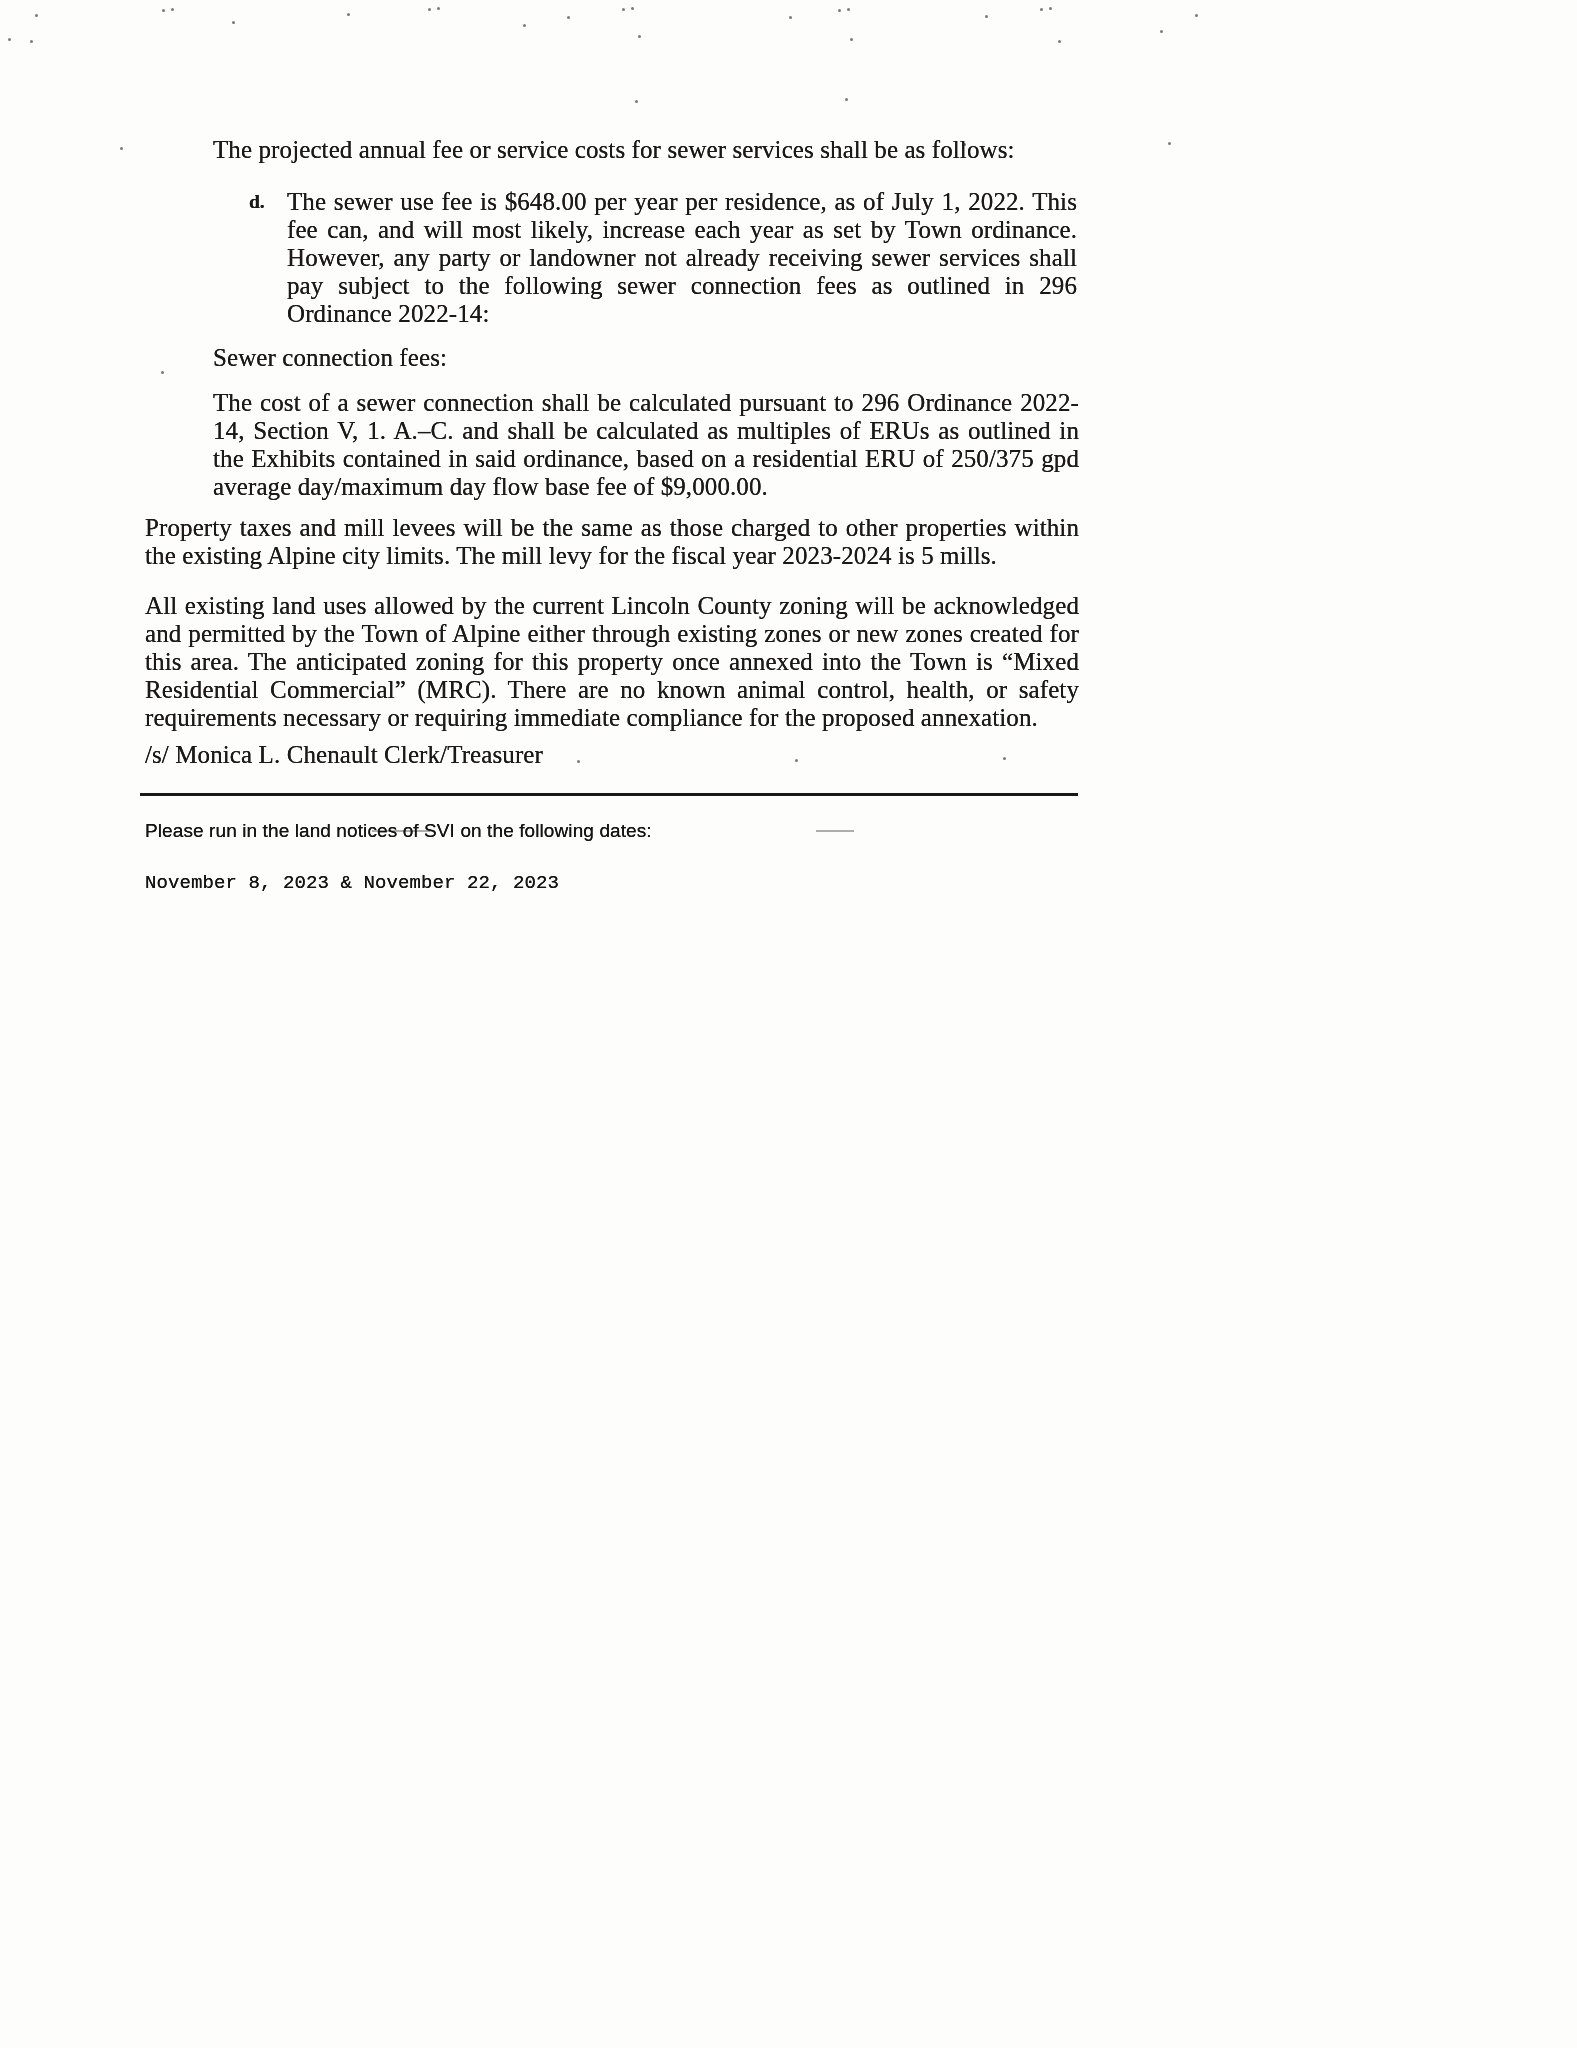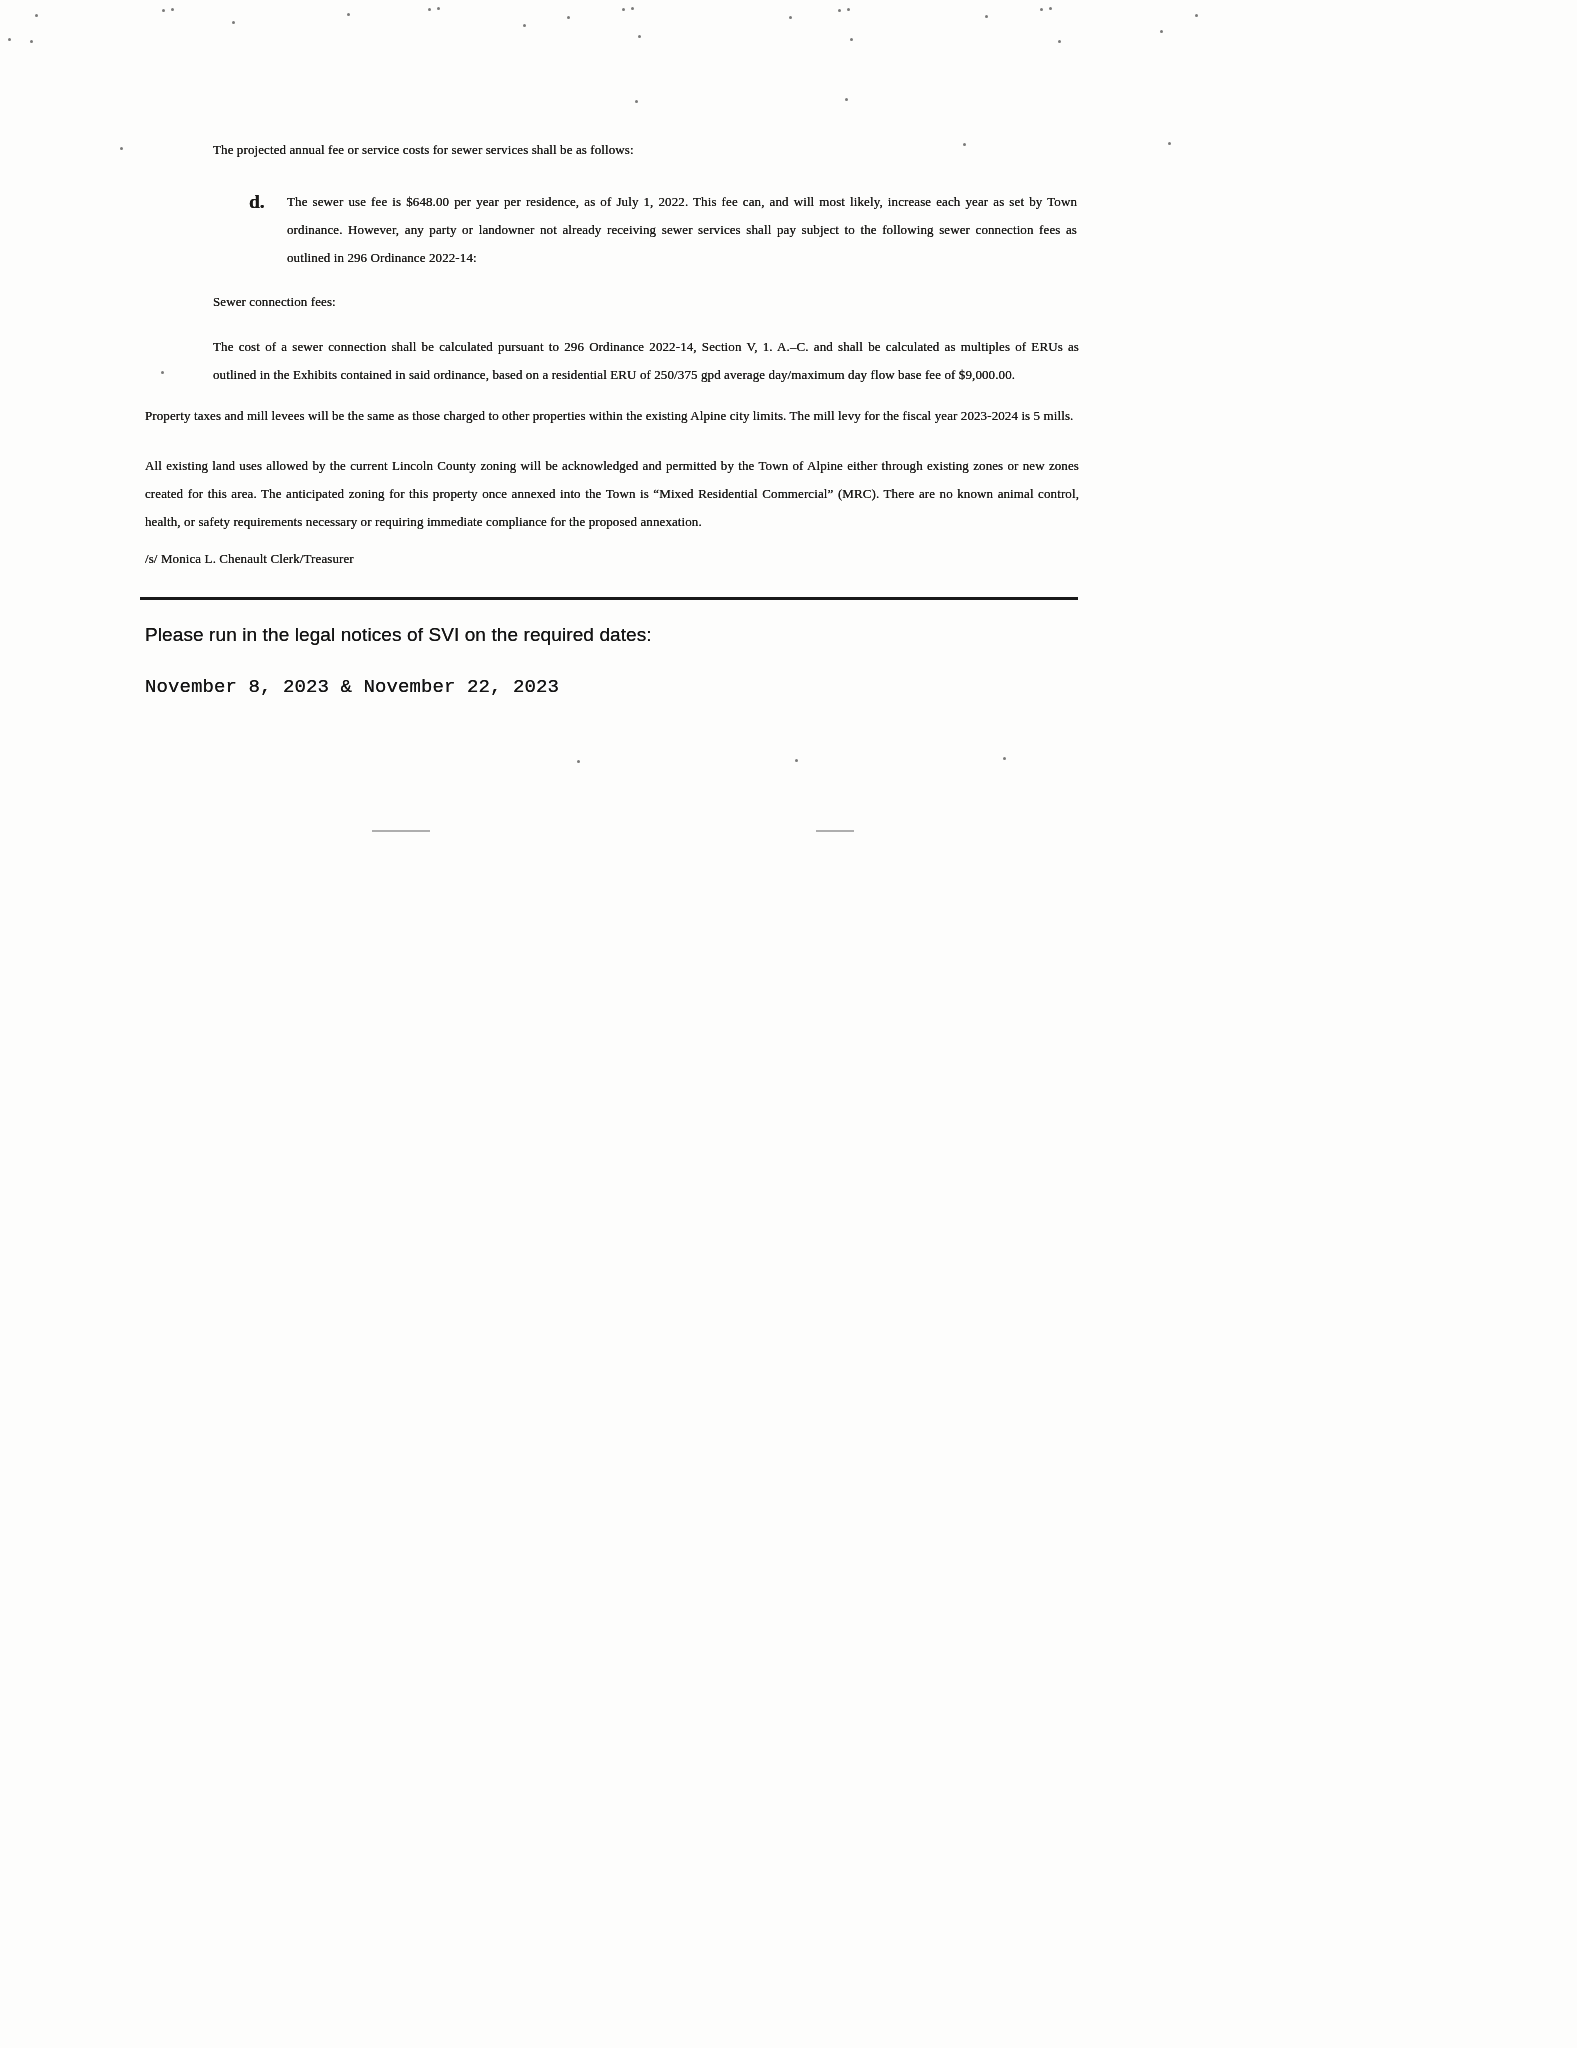--- a/index.html
+++ b/index.html
@@ -36,21 +36,21 @@
     opacity: .8;
   }
   .content {
     position: absolute;
     left: 145px;
     top: 136px;
     width: 934px;
   }
   .para {
     margin: 0;
-    font-size: 13px;
+    font-size: 25px;
     line-height: 28px;
     text-shadow: 0 0 0.3px currentColor;
     letter-spacing: 0.1px;
   }
   .just { text-align: justify; }
   .indent-1 { margin-left: 68px; }
   .w-indent { width: 866px; }
   .intro { margin-bottom: 24px; }
   .item-d {
     margin-left: 104px;
@@ -148,18 +148,18 @@
 
     <p class="para just taxes">Property taxes and mill levees will be the same as those charged to other properties within the existing Alpine city limits. The mill levy for the fiscal year 2023-2024 is 5 mills.</p>
 
 
     <p class="para just zoning">All existing land uses allowed by the current Lincoln County zoning will be acknowledged and permitted by the Town of Alpine either through existing zones or new zones created for this area. The anticipated zoning for this property once annexed into the Town is “Mixed Residential Commercial” (MRC). There are no known animal control, health, or safety requirements necessary or requiring immediate compliance for the proposed annexation.</p>
 
     <p class="para signature">/s/ Monica L. Chenault Clerk/Treasurer</p>
 
     <hr class="divider">
 
-    <p class="sans sans-1">Please run in the legal notices of SVI on the required dates:</p>
+    <p class="sans sans-1">Please run in the land notices of SVI on the following dates:</p>
 
     <p class="sans sans-2">November 8, 2023 &amp; November 22, 2023</p>
 
   </div>
 </div>
 
 </body></html>

